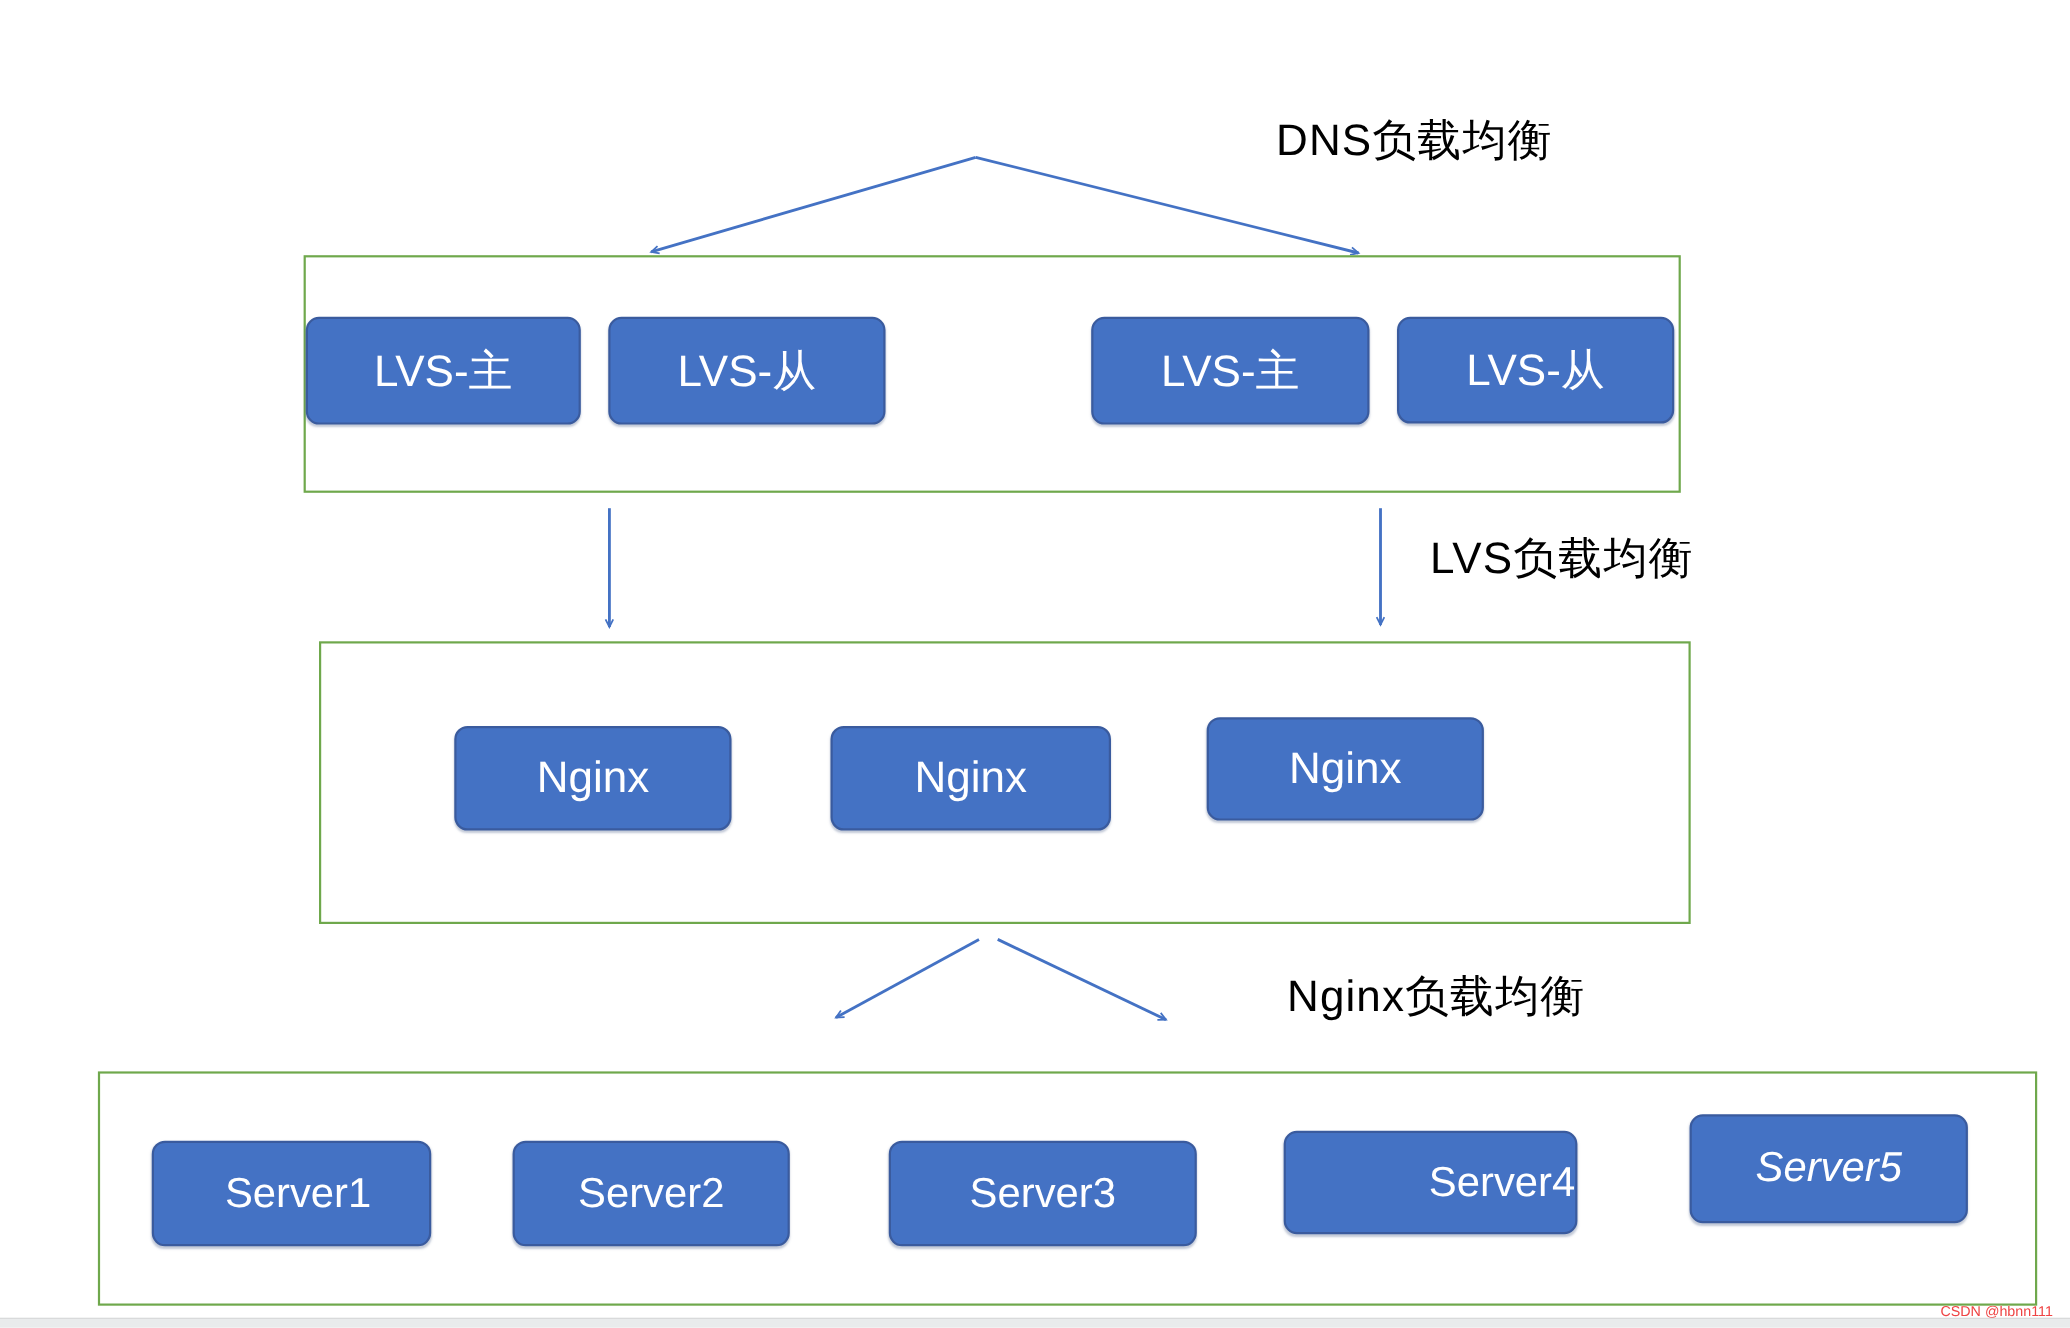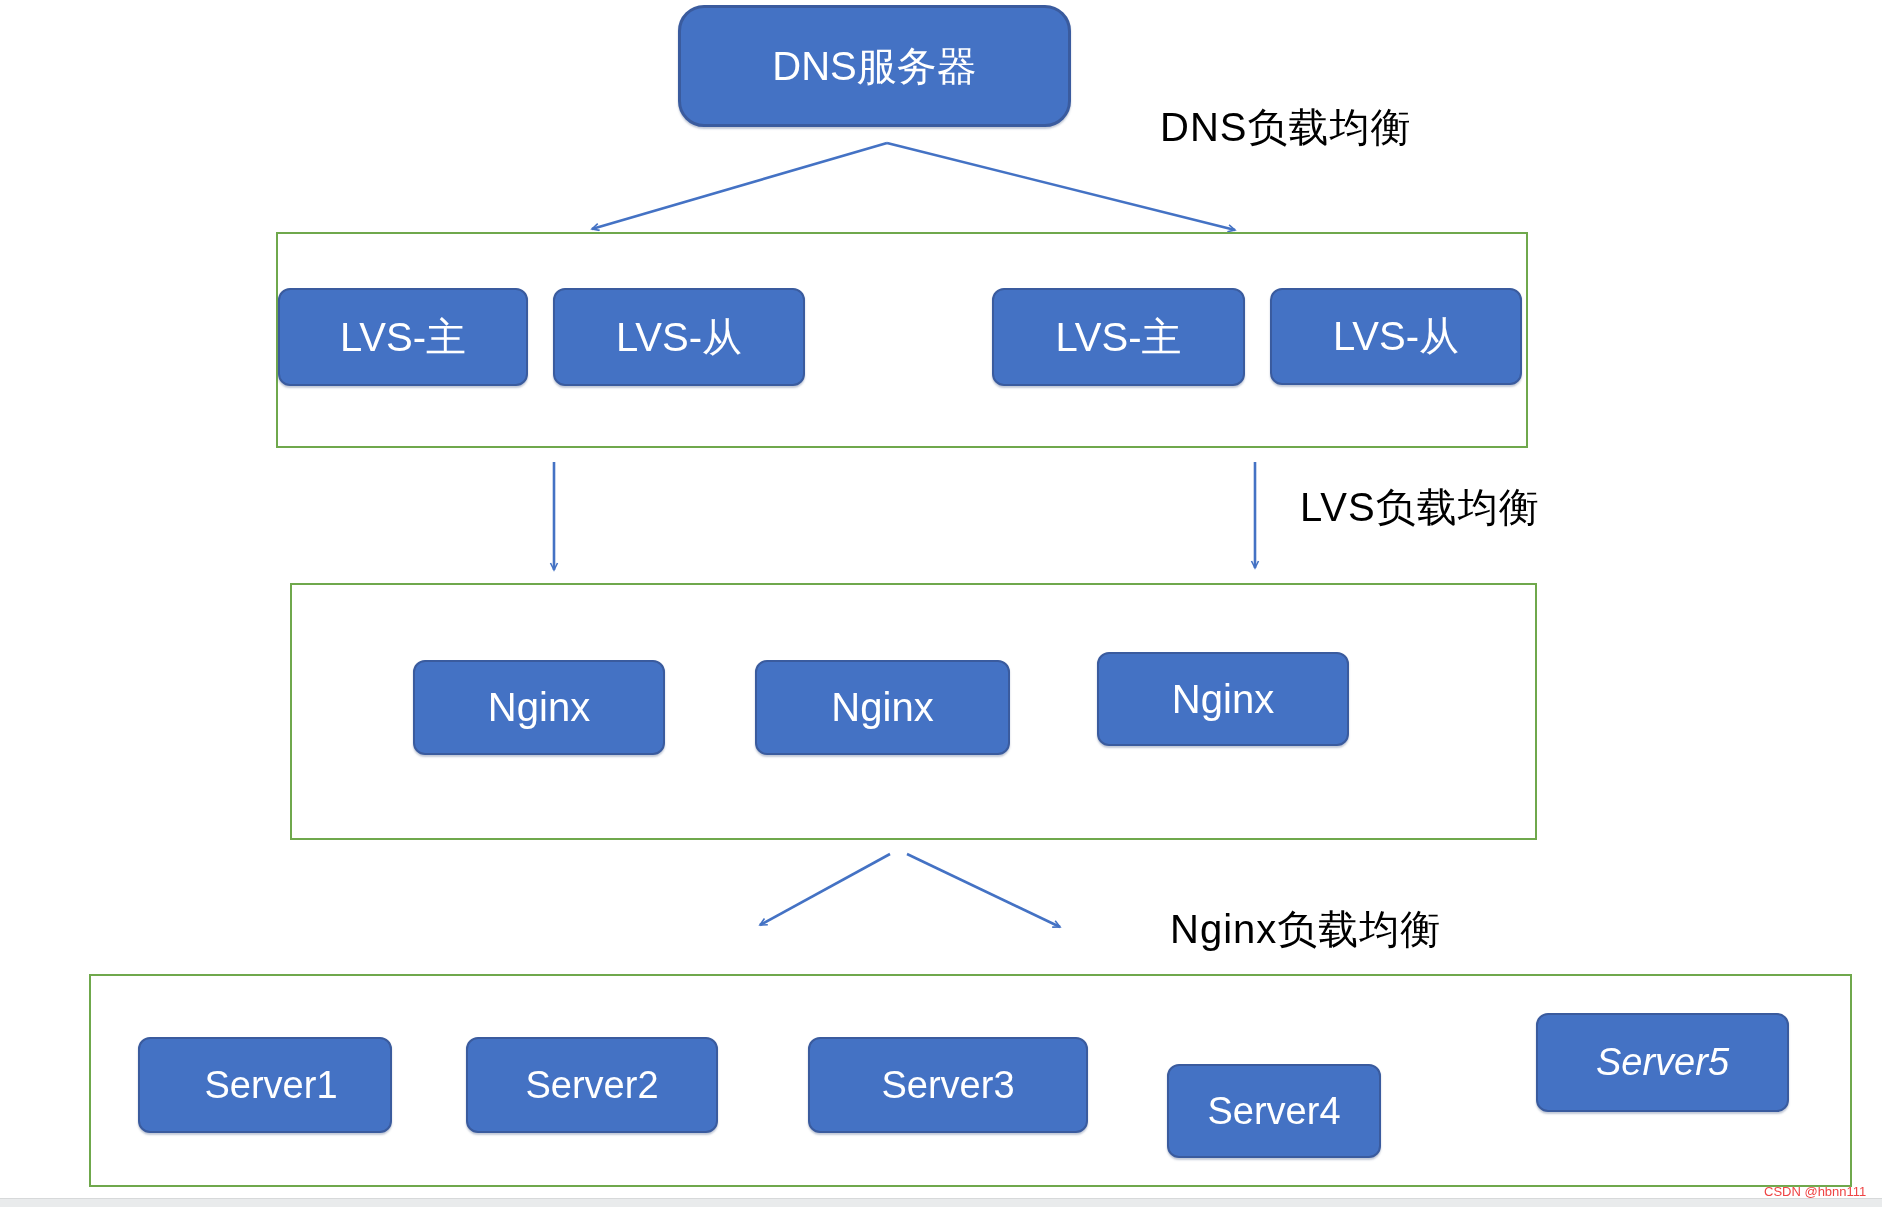--- a/index.html
+++ b/index.html
@@ -35,31 +35,31 @@
   .n-lvs2  {left:553px; top:288px; width:252px;height:98px;}
   .n-lvs3  {left:992px; top:288px; width:253px;height:98px;}
   .n-lvs4  {left:1270px;top:288px; width:252px;height:97px;}
   .n-nginx1{left:413px; top:660px; width:252px;height:95px;}
   .n-nginx2{left:755px; top:660px; width:255px;height:95px;}
   .n-nginx3{left:1097px;top:652px; width:252px;height:94px;}
   .srv{font-size:38px;}
   .n-srv1  {left:138px; top:1037px;width:254px;height:96px;padding-left:12px;}
   .n-srv2  {left:466px; top:1037px;width:252px;height:96px;}
   .n-srv3  {left:808px; top:1037px;width:280px;height:96px;}
-  .n-srv4  {left:1167px;top:1064px;width:214px;height:94px;}
+  .n-srv4  {left:1167px;top:1028px;width:267px;height:94px;justify-content:flex-end;}
   .n-srv5  {left:1536px;top:1013px;width:253px;height:99px;font-style:italic;}
 
   
   .annot{
     position:absolute;color:#000000;font-size:40px;white-space:nowrap;
     letter-spacing:1px;
   }
   .lbl-dns  {left:1140px;top:100px;margin-left:20px;}
   .lbl-lvs  {left:1300px;top:480px;}
-  .lbl-nginx{left:1170px;top:878px;margin-top:24px;}
+  .lbl-nginx{left:1170px;top:878px;}
 
   
   .watermark{
     position:absolute;left:1764px;top:1184px;font-size:13px;color:#ef4444;
     text-shadow:0 0 1px #ffffff;white-space:nowrap;
   }
   .footer-bar{
     position:absolute;left:0;top:1198px;width:1882px;height:9px;
     background:#e9ebec;border-top:1px solid #d7d9da;box-sizing:border-box;
   }
@@ -82,23 +82,20 @@
       <line x1="1255" y1="462" x2="1255" y2="568" marker-end="url(#arrowV)"></line>
       <line x1="890" y1="854" x2="760" y2="925" marker-end="url(#arrowV)"></line>
       <line x1="907" y1="854" x2="1060" y2="927" marker-end="url(#arrowV)"></line>
     </g>
   </svg>
 
   <div class="container c-lvs"></div>
   <div class="container c-nginx"></div>
   <div class="container c-servers"></div>
 
-  <div class="node n-dns">
-    <span>DNS服务器</span>
-  </div>
 
   <div class="node n-lvs1">
     <span>LVS-主</span>
   </div>
   <div class="node n-lvs2">
     <span>LVS-从</span>
   </div>
   <div class="node n-lvs3">
     <span>LVS-主</span>
   </div>

